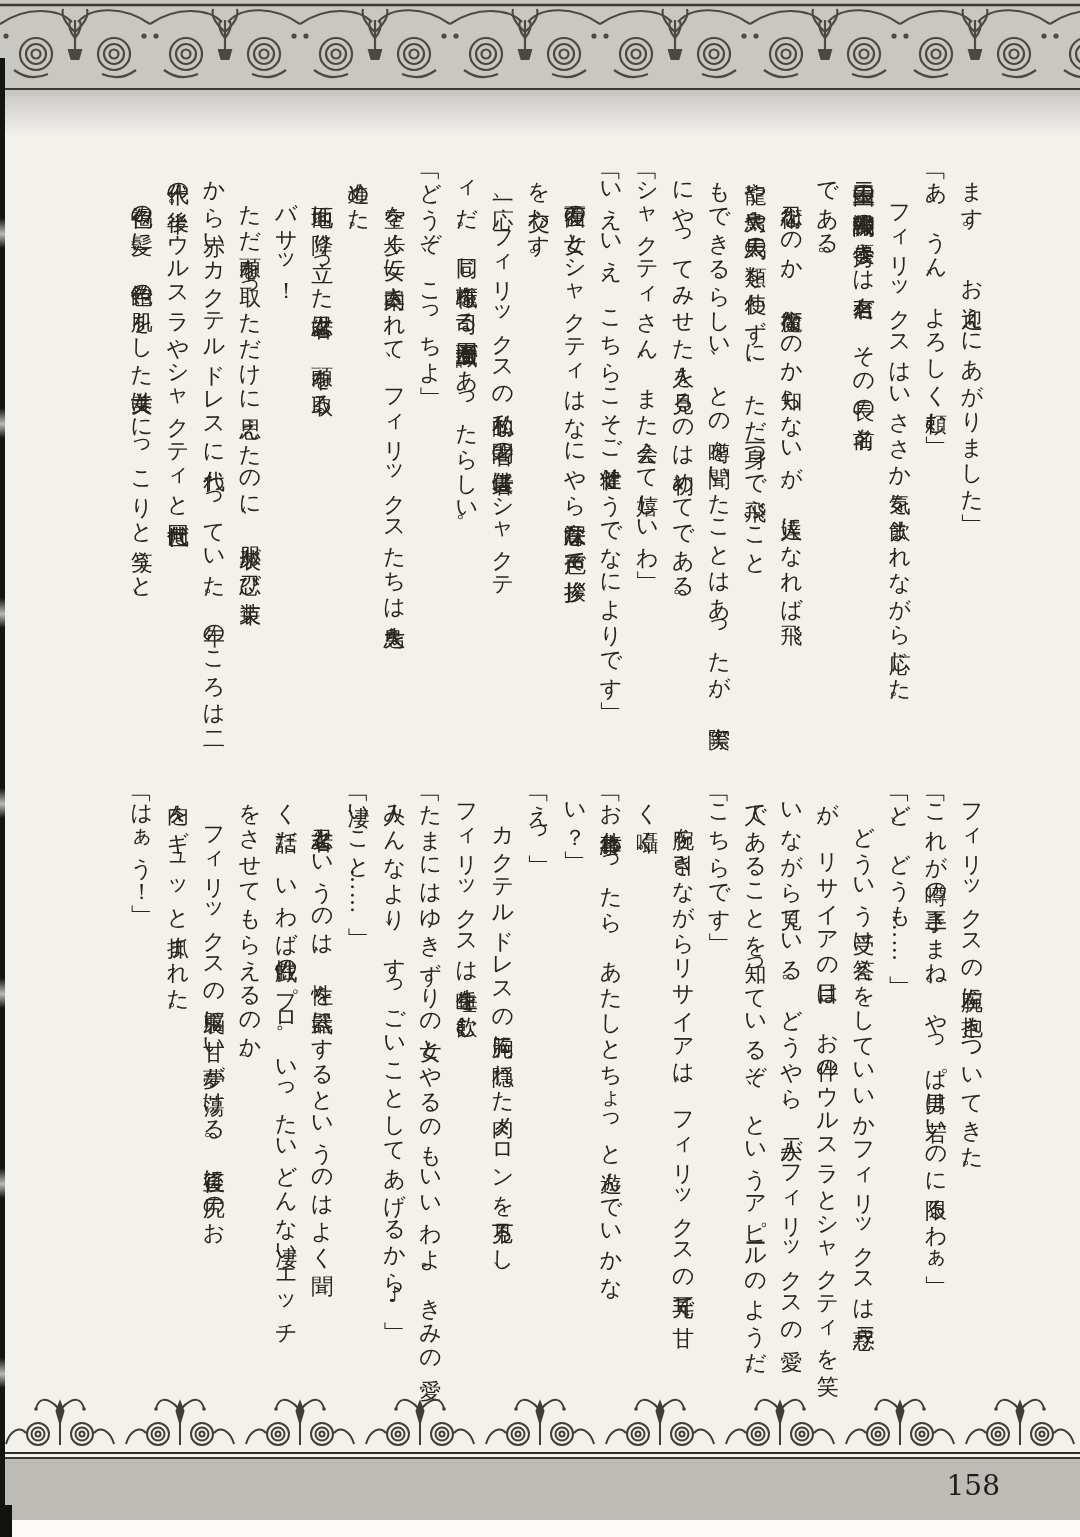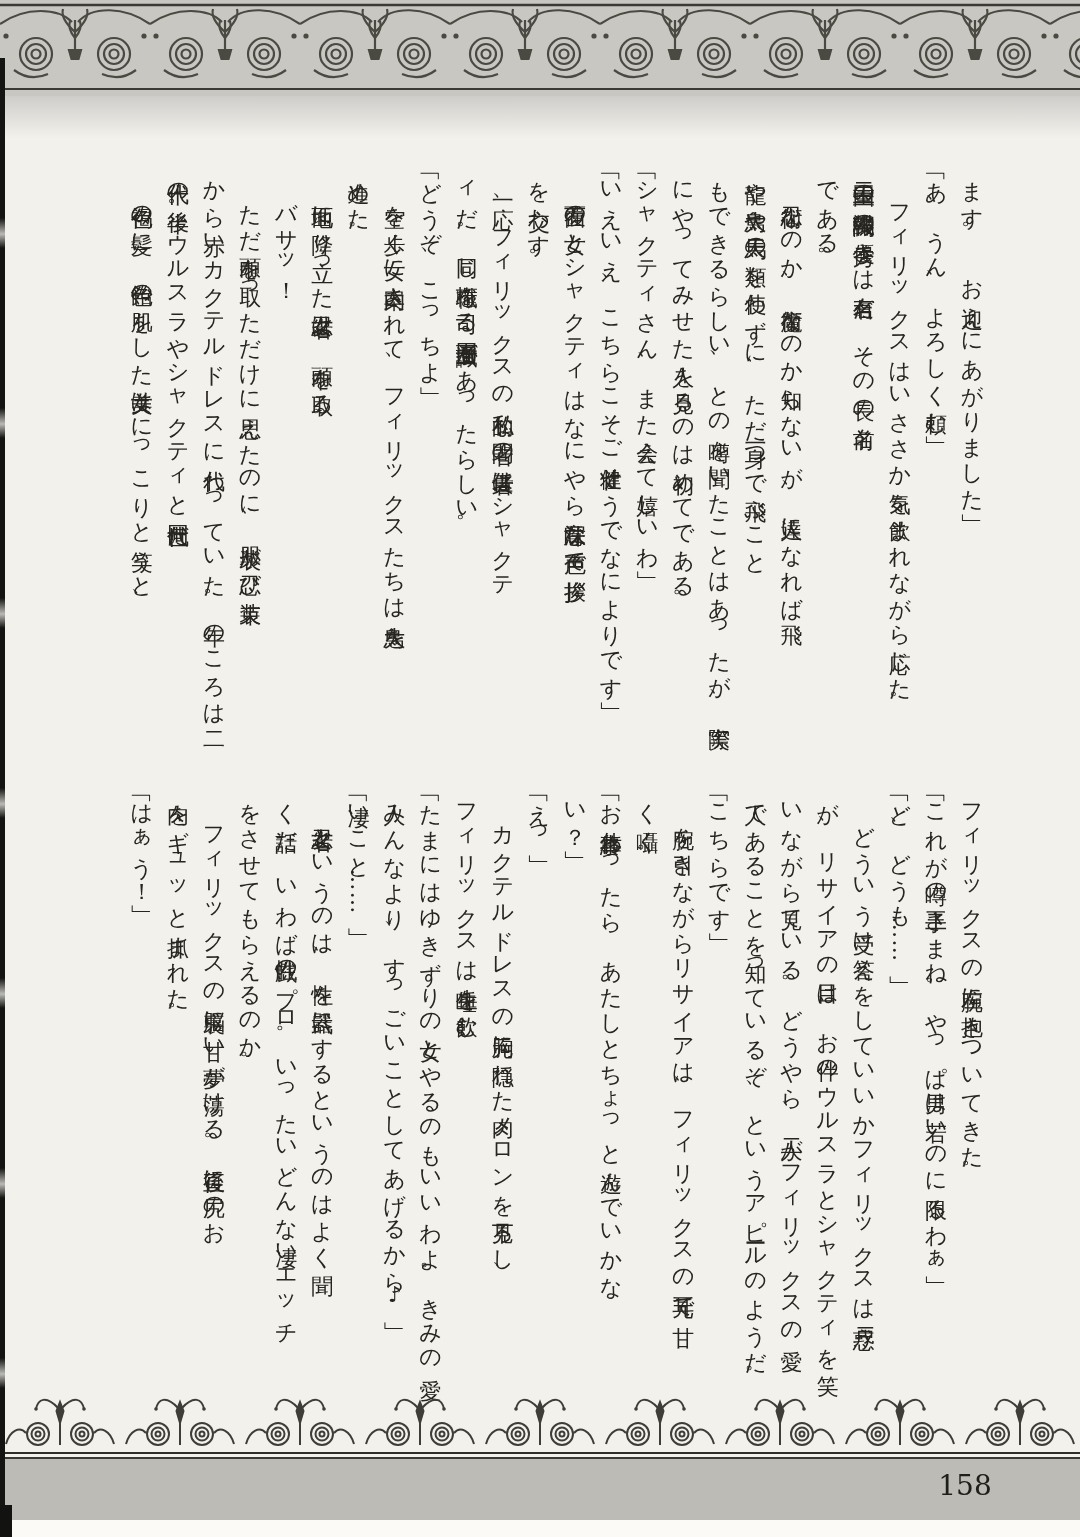--- a/index.html
+++ b/index.html
@@ -19,21 +19,21 @@
   .text-block-top{top:166px;}
   .text-block-bottom{top:788px;}
   .text-block p{margin:0;padding:0;line-height:36.1px;letter-spacing:1px;white-space:nowrap;}
   .frieze-bottom{position:absolute;top:1392px;left:0;width:1080px;height:60px;display:block;}
   .rule-a{position:absolute;top:1452px;left:0;width:1080px;height:2px;background:#2f2e29;}
   .rule-b{position:absolute;top:1457px;left:0;width:1080px;height:2px;background:#3a3933;}
   .footer-band{position:absolute;top:1459px;left:0;width:1080px;height:61px;background:#bcbbb6;}
   .footer-white{position:absolute;top:1520px;left:0;width:1080px;height:17px;background:#fbfaf6;}
   .page-number{
     position:absolute;top:1468px;left:930px;width:70px;height:36px;
-    font-size:28px;color:#1f1e1a;text-align:center;line-height:36px;
+    font-size:28px;color:#1f1e1a;text-align:right;line-height:36px;
     font-family:"DejaVu Serif","Liberation Serif",serif;
   }
   .scan-edge{position:absolute;top:58px;left:0;width:5px;height:1479px;
     background:repeating-linear-gradient(
       to bottom,#141412 0px,#141412 160px,rgba(20,20,18,.25) 176px,#141412 190px);}
   .scan-corner{position:absolute;left:0;top:1505px;width:12px;height:32px;background:#121210;}
   .scan-top-edge{position:absolute;top:0;left:0;width:1080px;height:3px;background:#1a1a17;}
 </style>
 </head>
 <body>

